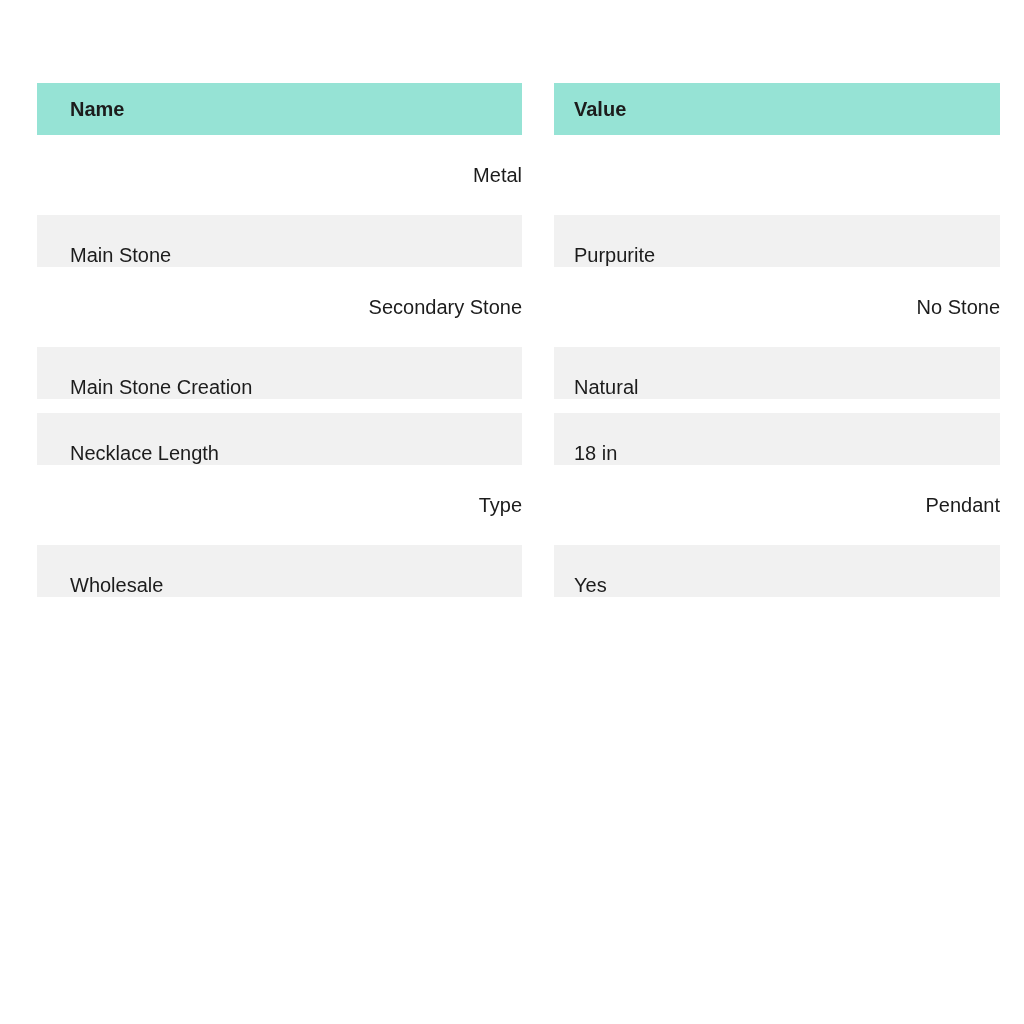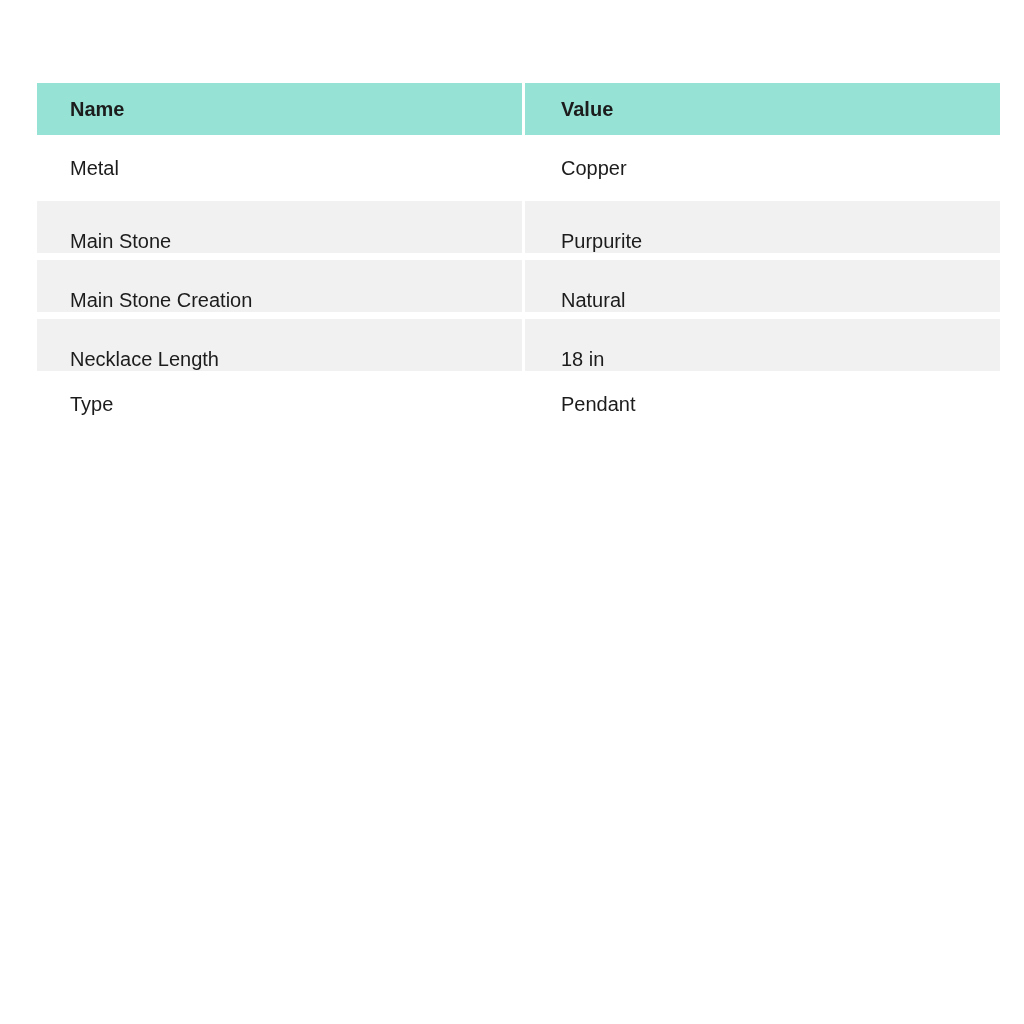--- a/index.html
+++ b/index.html
@@ -17,75 +17,80 @@
     font-family: "Liberation Sans", "DejaVu Sans", sans-serif;
     color: var(--text);
   }
   .attr-table {
     position: absolute;
     left: 37px;
     top: 83px;
     width: 963px;
     display: flex;
     flex-direction: column;
-    gap: 7px;
+    gap: 14px;
   }
   .row {
     display: flex;
     gap: 3px;            
     height: 52px;
   }
   .cell {
     display: flex;
     align-items: center;
     font-size: 20px;
     overflow: hidden;
     white-space: nowrap;
   }
   .cell-name  { width: 485px; padding-left: 33px; }
-  .cell-value { flex: 1; padding-left: 36px; }
+  .cell-value { flex: 1; padding-left: 20px; margin-left: 29px; }
   .header .cell {
     background: var(--header-bg);
     font-weight: 700;
   }
   .body-row.stripe .cell { background: var(--stripe-bg); align-items: flex-end; }
-  .body-row.plain  .cell { background: var(--row-bg); }
+  .body-row.plain  .cell { background: var(--row-bg); justify-content: flex-end; }
 </style>
 </head>
 <body>
 
 <div class="attr-table">
 
   <div class="row header">
     <div class="cell cell-name">
       <span>Name</span>
     </div>
     <div class="cell cell-value">
       <span>Value</span>
     </div>
   </div>
 
   <div class="row body-row plain">
     <div class="cell cell-name">
       <span>Metal</span>
     </div>
-    <div class="cell cell-value">
-      <span>Copper</span>
-    </div>
   </div>
 
   <div class="row body-row stripe">
     <div class="cell cell-name">
       <span>Main Stone</span>
     </div>
     <div class="cell cell-value">
       <span>Purpurite</span>
     </div>
   </div>
 
+  <div class="row body-row plain">
+    <div class="cell cell-name">
+      <span>Secondary Stone</span>
+    </div>
+    <div class="cell cell-value">
+      <span>No Stone</span>
+    </div>
+  </div>
 
   <div class="row body-row stripe">
     <div class="cell cell-name">
       <span>Main Stone Creation</span>
     </div>
     <div class="cell cell-value">
       <span>Natural</span>
     </div>
   </div>
 
@@ -101,14 +106,22 @@
 
   <div class="row body-row plain">
     <div class="cell cell-name">
       <span>Type</span>
     </div>
     <div class="cell cell-value">
       <span>Pendant</span>
     </div>
   </div>
 
+  <div class="row body-row stripe">
+    <div class="cell cell-name">
+      <span>Wholesale</span>
+    </div>
+    <div class="cell cell-value">
+      <span>Yes</span>
+    </div>
+  </div>
 
 </div>
 
 </body></html>

